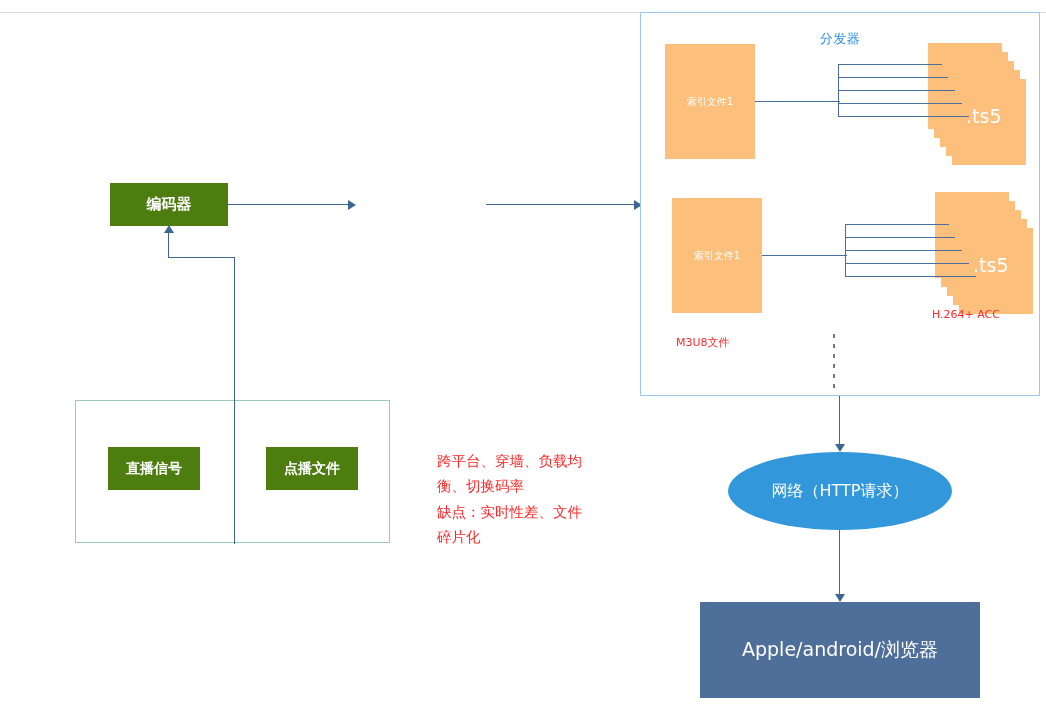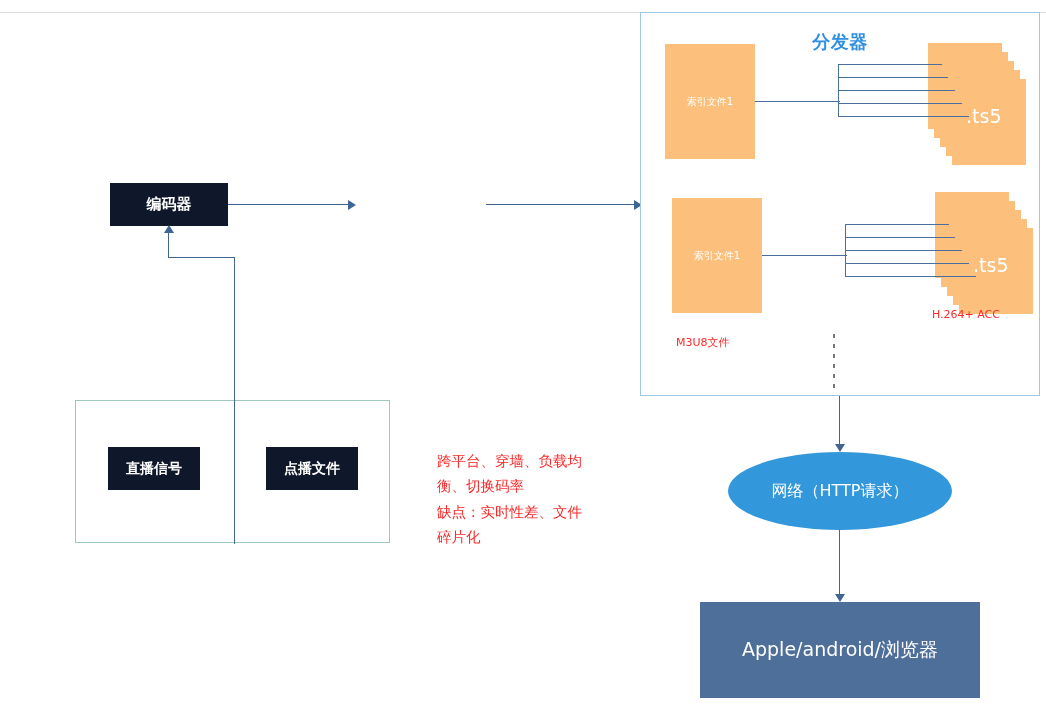--- a/index.html
+++ b/index.html
@@ -42,31 +42,31 @@
   .c-dist {
     left: 640px; top: 12px;
     width: 400px; height: 384px;
     border: 1px solid #9ec9e6;
   }
   .container-title {
     position: absolute;
     width: 100%;
     text-align: center;
     color: #2f8fe0;
-    font-weight: bold;
-    font-size: 18px;
+    font-weight: normal;
+    font-size: 13px;
     letter-spacing: 0.5px;
   }
   .c-server .container-title { top: 18px; }
   .c-dist .container-title { top: 17px; }
 
   
   .gbox {
     position: absolute;
-    background: #0f172a;
+    background: #4d7c0f;
     color: #ffffff;
     display: flex;
     align-items: center;
     justify-content: center;
     font-size: 15px;
     font-weight: bold;
     box-sizing: border-box;
   }
   .box-encoder { left: 110px; top: 183px; width: 118px; height: 43px; }
   .box-slicer  { left: 358px; top: 183px; width: 128px; height: 43px; }

